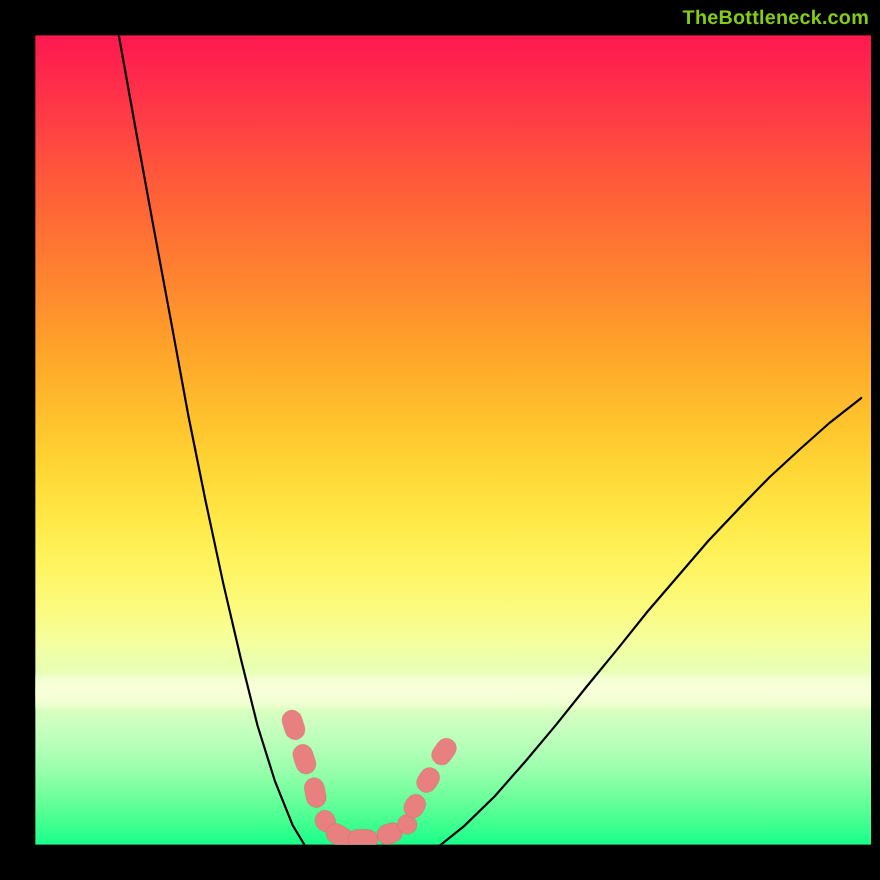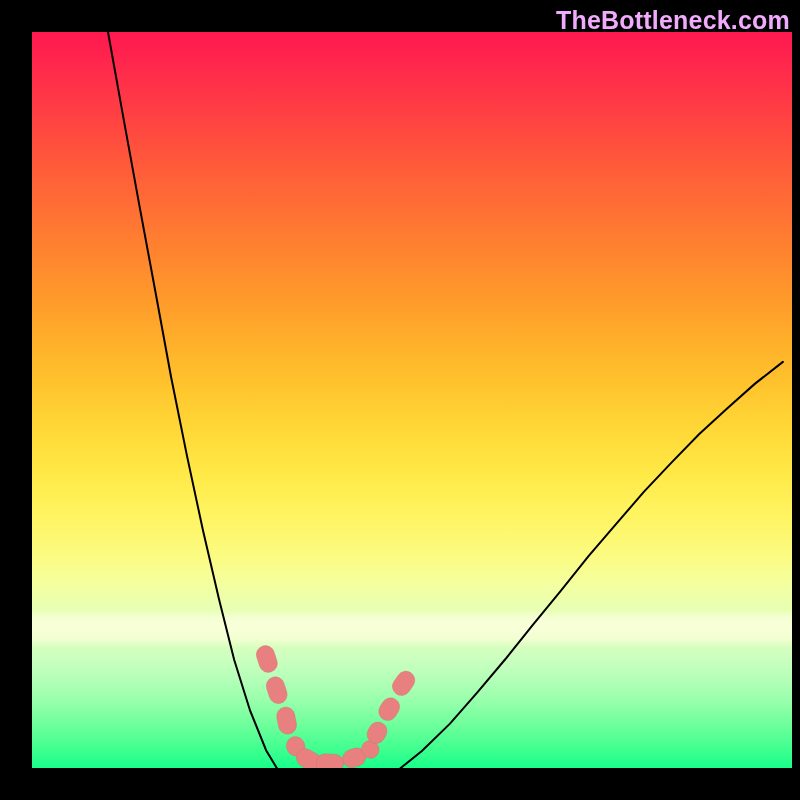--- a/index.html
+++ b/index.html
@@ -64,23 +64,23 @@
       rgba(253,255,226,0.65) 20%,
       rgba(252,255,222,0.85) 50%,
       rgba(250,255,218,0.65) 80%,
       rgba(248,255,214,0) 100%
     );
   }
   .watermark {
     position: absolute;
     top: 6px;
     right: 10px;
-    font-size: 25px;
+    font-size: 18px;
     font-weight: 600;
-    color: #f0abfc;
+    color: #84cc16;
     letter-spacing: 0.2px;
     user-select: none;
   }
   svg.curves {
     position: absolute;
     inset: 0;
   }
 </style>
 </head>
 <body>

